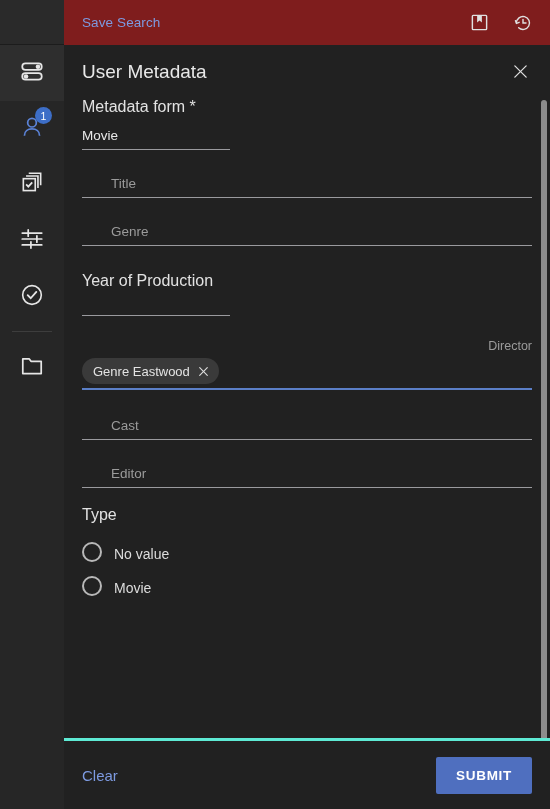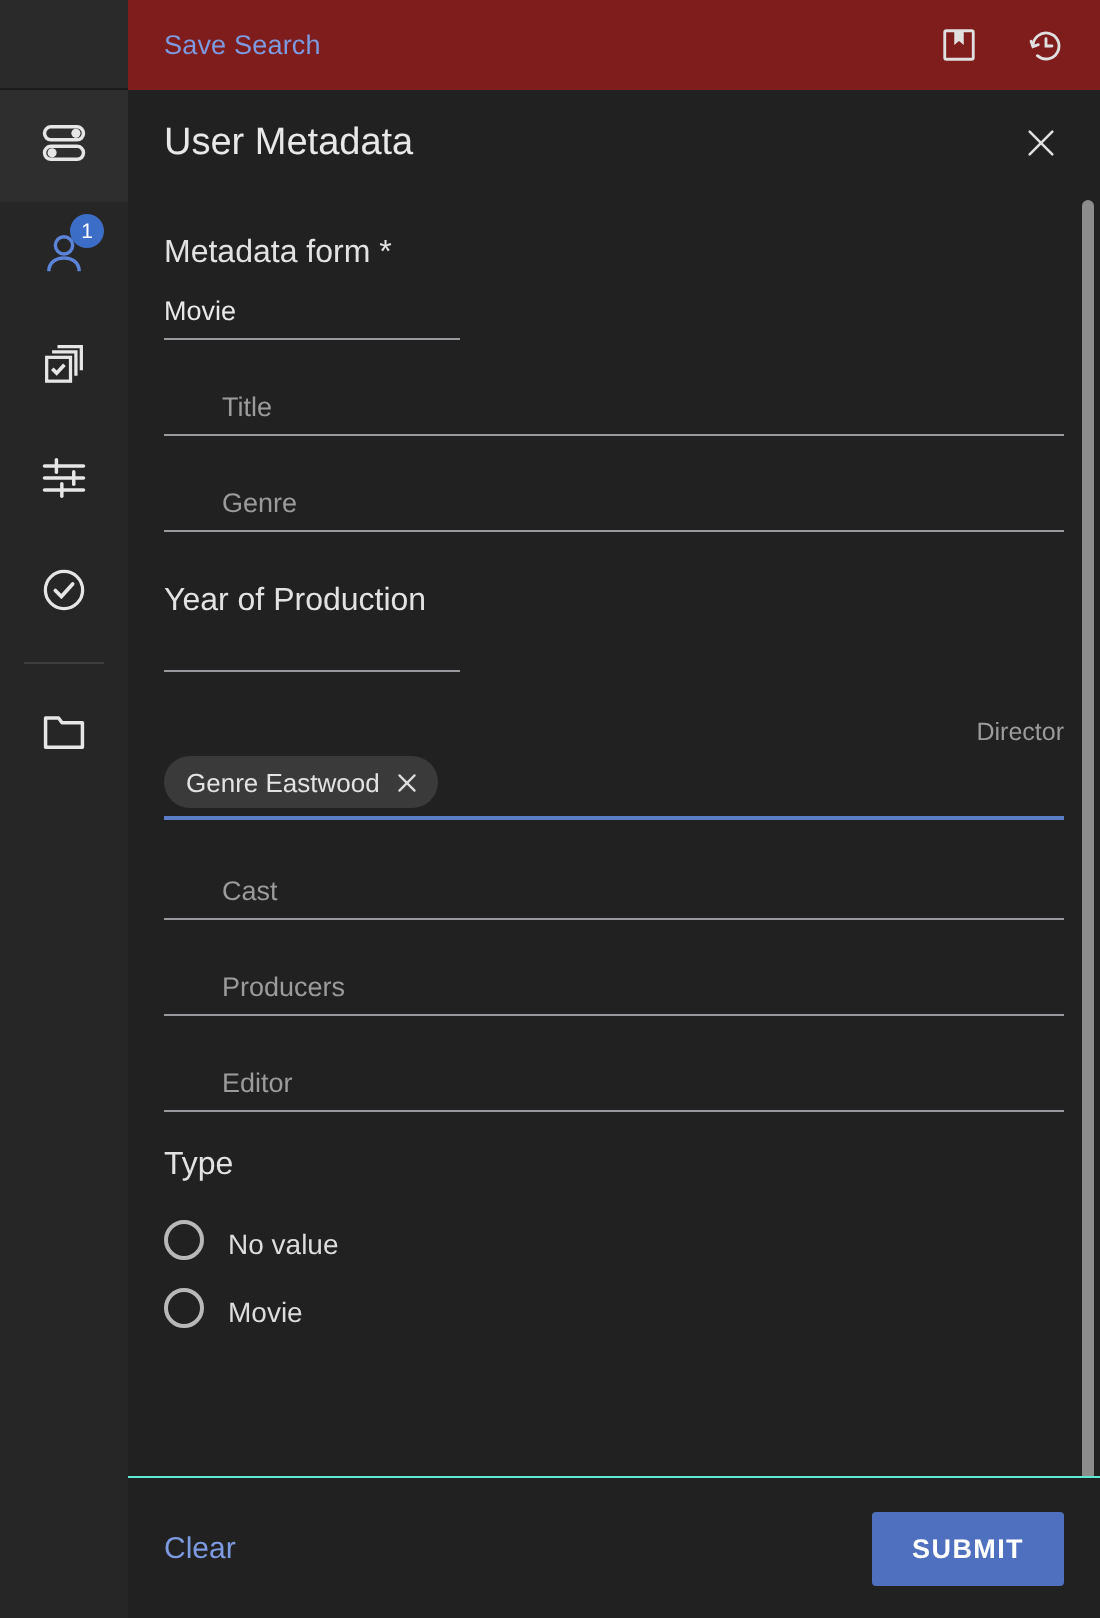--- a/index.html
+++ b/index.html
@@ -110,21 +110,21 @@
     position: relative;
     flex: 1 1 auto;
     overflow: hidden;
     padding: 0 18px 0 18px;
   }
   .scroll-inner { padding-bottom: 10px; }
 
   .section-label {
     color: #e2e2e2;
     font-size: 16px;
-    margin-top: 20px;
+    margin-top: 0;
     margin-bottom: 10px;
   }
 
   
   .field { position: relative; margin-bottom: 24px; }
   .field-short { width: 148px; }
   .field-full { width: 100%; }
 
   .fld-label {
     display: block;
@@ -212,21 +212,21 @@
     width: 6px;
     height: 640px;
     background: #8c8c8c;
     border-radius: 3px;
   }
 
   
   .dlg-footer {
     flex: 0 0 71px;
     height: 71px;
-    border-top: 1px solid #5eead4;
+    border-top: 3px solid #5eead4;
     display: flex; align-items: center;
     padding: 0 18px;
   }
   .clear-btn {
     color: #7d9ae0;
     font-size: 15px;
     cursor: pointer;
     background: none; border: none;
     font-family: inherit;
   }
@@ -389,24 +389,20 @@
             </span>
           </div>
           <div class="fld-line focused"></div>
         </div>
 
         <div class="field field-full">
           <span class="fld-placeholder">Cast</span>
           <div class="fld-line"></div>
         </div>
 
-        <div class="field field-full">
-          <span class="fld-placeholder">Producers</span>
-          <div class="fld-line"></div>
-        </div>
 
         <div class="field field-full" style="margin-bottom:16px;">
           <span class="fld-placeholder">Editor</span>
           <div class="fld-line"></div>
         </div>
 
         <div class="big-label">Type</div>
         <div class="radio-group">
           <label class="radio-row">
             <span class="radio-circle"></span>

